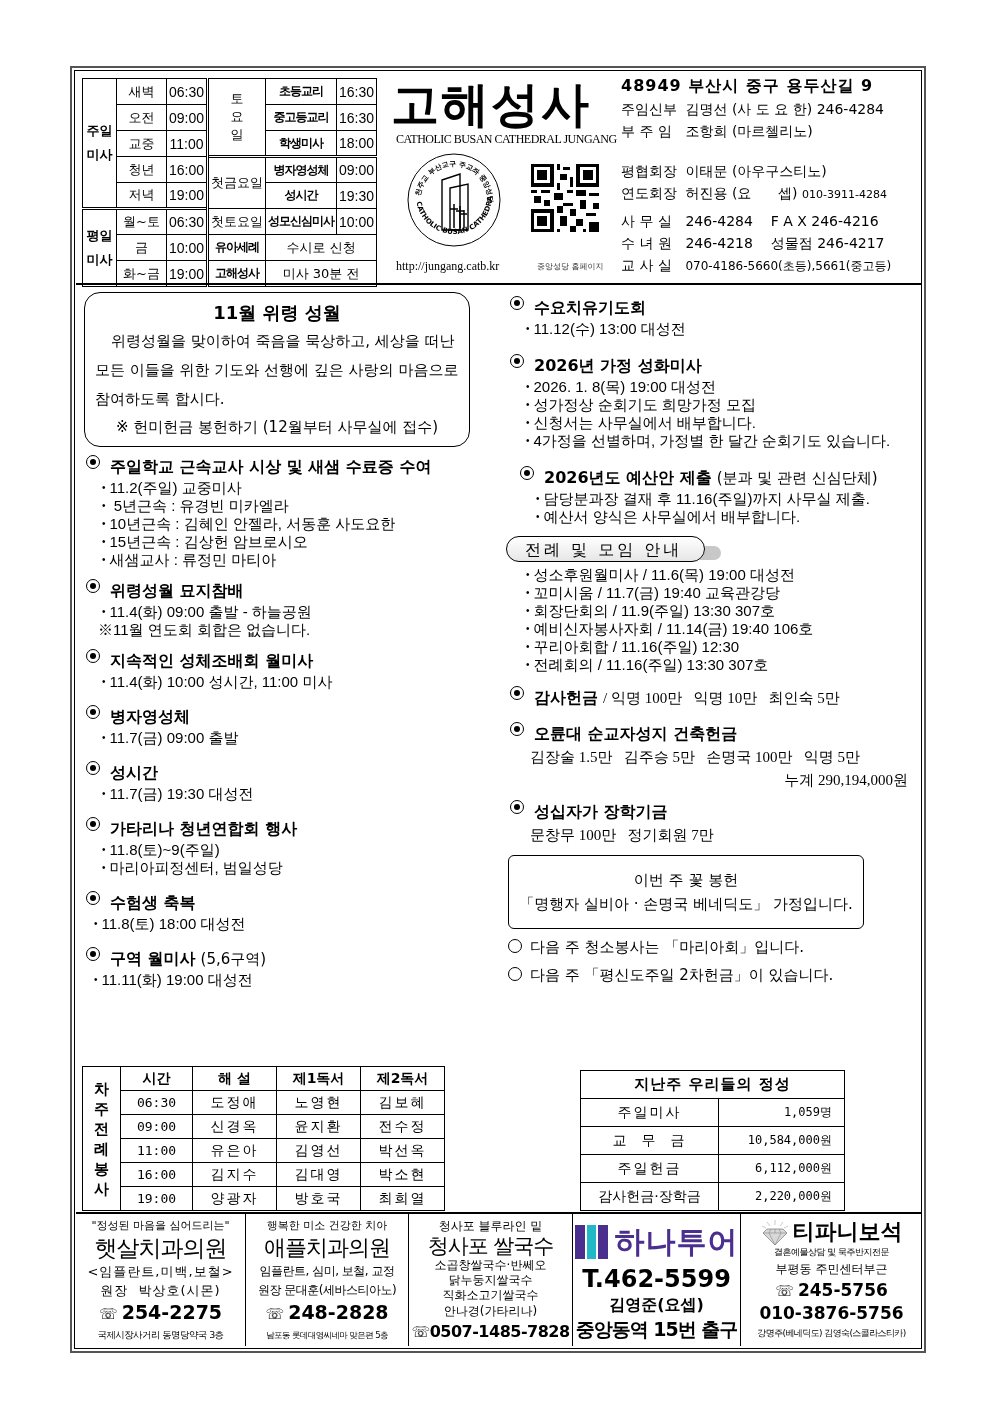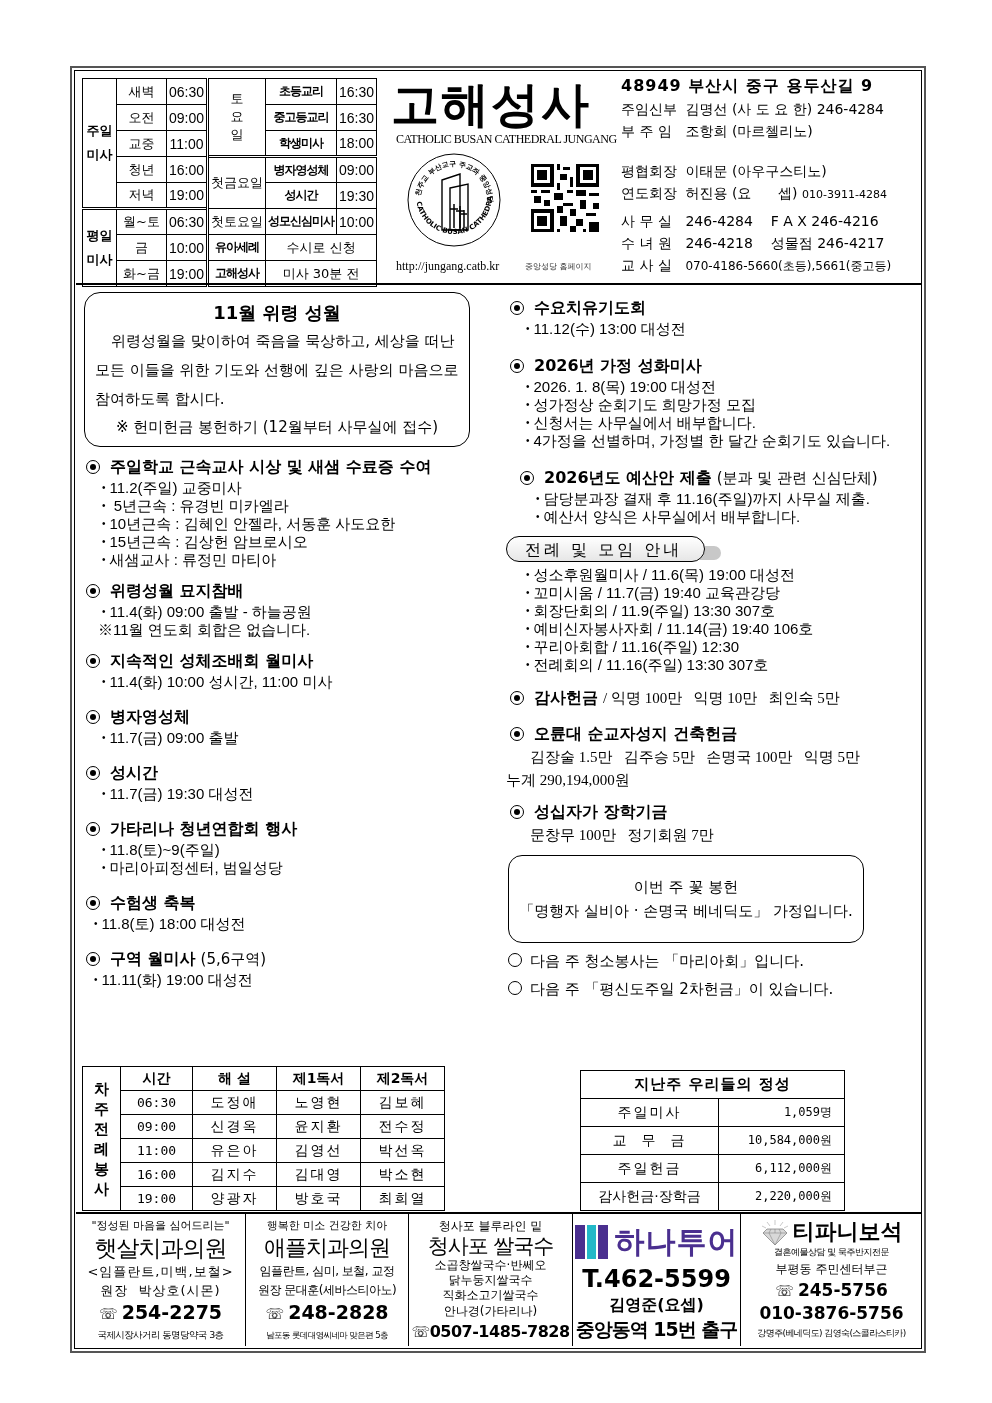--- a/index.html
+++ b/index.html
@@ -22,53 +22,53 @@
   table.mass td.bg { font-weight: bold; font-size: 12px; letter-spacing: -1px; }
   table.mass td.vd { width: 56px; }
   table.mass td.vd2 { border-left: 3px double #000; }
 
   .logo-title { position: absolute; left: 315px; top: 4px; font-family: "DejaVu Sans", sans-serif; font-weight: bold; font-size: 48px; letter-spacing: 2px; line-height: 52px; }
   .logo-sub { position: absolute; left: 320px; top: 58px; font-family: "Liberation Serif", serif; font-size: 12px; letter-spacing: -0.5px; }
   .seal { position: absolute; left: 330px; top: 78px; width: 96px; height: 96px; border-radius: 50%; }
   .seal svg { width: 96px; height: 96px; }
   .qr { position: absolute; left: 455px; top: 90px; width: 68px; height: 68px; }
   .url { position: absolute; left: 320px; top: 185px; font-family: "Liberation Serif", serif; font-size: 12px; }
-  .qr-cap { position: absolute; left: 449px; top: 187px; font-size: 8px; color: #333; }
+  .qr-cap { position: absolute; left: 461px; top: 187px; font-size: 8px; color: #333; }
 
   .info { position: absolute; left: 545px; top: 0; width: 300px; font-size: 14px; }
   .info .addr { font-weight: bold; font-size: 16px; letter-spacing: 1px; line-height: 24px; margin-top: 0px; }
   .info .ln { line-height: 22px; white-space: nowrap; }
   .info .ln.gap { margin-top: 18px; }
   .info .small { font-size: 11px; }
   .info .k { display: inline-block; width: 60px; letter-spacing: 0; }
 
   
   .col-left { position: absolute; left: 82px; top: 292px; width: 410px; }
   .col-right { position: absolute; left: 506px; top: 292px; width: 410px; }
 
   .feature { border: 1.5px solid #000; border-radius: 16px; padding: 6px 10px 6px 10px; margin-left: 2px; width: 386px; }
   .feature .ftitle { text-align: center; font-weight: bold; font-size: 18px; line-height: 28px; }
   .feature .fbody { font-size: 15px; line-height: 29px; text-indent: 16px; }
   .feature .fnote { font-size: 15px; line-height: 26px; text-align: center; }
 
   .sec { margin-top: 10px; }
-  .sec .st { font-weight: bold; font-size: 16px; line-height: 24px; display: flex; align-items: center; }
+  .sec .st { font-weight: bold; font-size: 16px; line-height: 24px; display: flex; align-items: flex-start; }
   .sec .st .sub { font-weight: normal; font-size: 15px; margin-left: 5px; }
   .bullet-icon { display: inline-block; width: 14px; height: 14px; border: 1.5px solid #000; border-radius: 50%; position: relative; margin: 0 10px 0 4px; flex: none; }
   .bullet-icon::after { content: ""; position: absolute; left: 2.5px; top: 2.5px; width: 6px; height: 6px; border-radius: 50%; background: #000; }
   .sec .it { font-family: Liberation Sans, sans-serif; font-size: 15px; line-height: 18px; padding-left: 20px; white-space: nowrap; }
   .sec .it .dot { font-size: 10px; margin-right: 4px; vertical-align: 2px; }
   .sec .it.note { padding-left: 16px; }
 
   .pill { display: inline-block; margin-top: 10px; margin-left: 0px; padding: 0 22px 0 18px; height: 26px; line-height: 25px; border: 1.5px solid #000; border-radius: 13px; background: linear-gradient(#fff, #e6e6e6); font-size: 16px; letter-spacing: 3px; position: relative; box-shadow: 22px 4px 0 -6px #c8c8c8; }
 
   .r-amount { font-family: "Liberation Serif", serif; font-size: 15px; line-height: 23px; padding-left: 24px; white-space: nowrap; }
-  .r-total { font-family: "Liberation Serif", serif; font-size: 15px; line-height: 23px; padding-right: 8px; }
-
-  .flower { border: 1.5px solid #000; border-radius: 14px; width: 356px; margin: 8px 0 0 2px; padding: 19px 0; text-align: center; font-size: 15px; line-height: 24px; }
+  .r-total { font-family: "Liberation Serif", serif; font-size: 15px; line-height: 23px; text-align: right; padding-right: 8px; }
+
+  .flower { border: 1.5px solid #000; border-radius: 6px; width: 356px; margin: 8px 0 0 2px; padding: 12px 0; text-align: center; font-size: 15px; line-height: 24px; }
   .circle-line { font-size: 15px; line-height: 28px; padding-left: 2px; white-space: nowrap; }
   .circle-line .o { display: inline-block; width: 14px; height: 14px; border: 1.3px solid #000; border-radius: 50%; margin-right: 8px; vertical-align: -1px; }
 
   
   .btm { position: absolute; left: 76px; top: 1066px; width: 846px; height: 144px; }
   table.svc { position: absolute; left: 6px; top: 0; border-collapse: collapse; font-size: 14px; }
   table.svc td, table.svc th { border: 1px solid #000; height: 24px; text-align: center; }
   table.svc th { font-weight: bold; font-size: 14px; }
   table.svc td.vlabel { width: 38px; font-weight: bold; font-size: 15px; line-height: 20px; border-right: 1.5px solid #000; }
   table.svc td.t { width: 72px; font-family: "DejaVu Sans Mono", monospace; font-size: 13px; }

